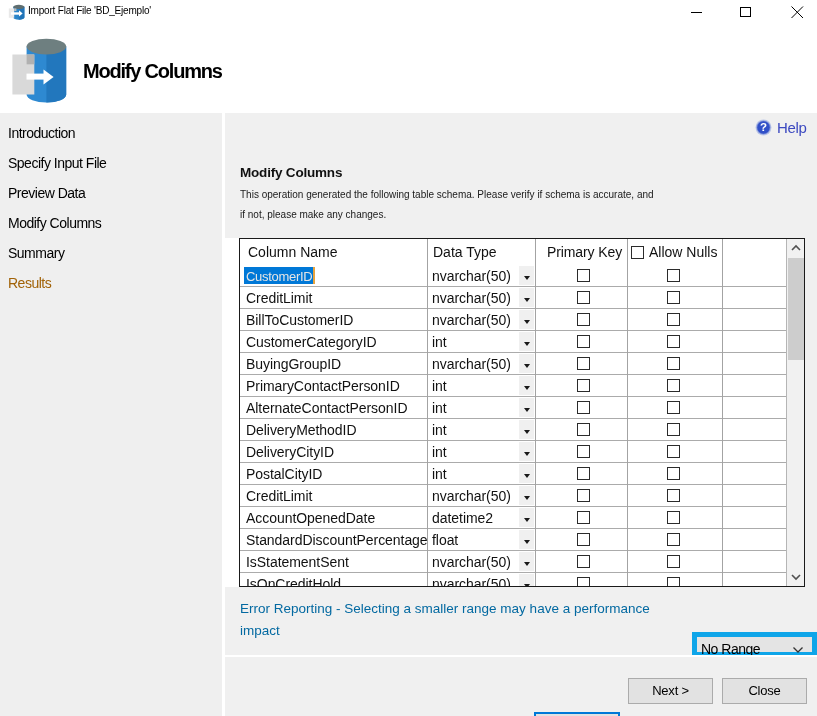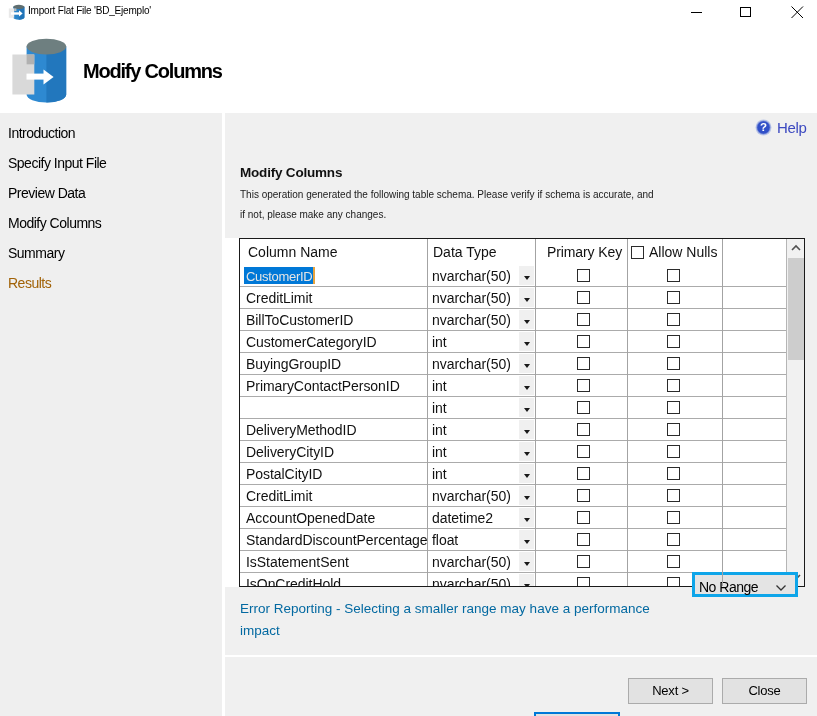--- a/index.html
+++ b/index.html
@@ -73,22 +73,22 @@
 
   
   #sbar { position:absolute; left:546px; top:0; width:19px; bottom:0;
            background:#f1f1f1; border-left:1px solid #b5b5b5; }
   #sthumb { position:absolute; left:1px; top:19px; width:18px; height:102px; background:#cdcdcd; }
   .chev { position:absolute; left:3px; width:12px; height:12px; }
 
   
   #errtext { position:absolute; left:240px; top:598px; width:430px; font-size:13.5px;
               color:#0369a1; line-height:22px; letter-spacing:0px; }
-  #norange { position:absolute; left:692px; top:572px; width:106px; height:25px;
-              background:#e4e4e4; border:3px solid #0ea5e9; }
+  #norange { position:absolute; left:692px; top:632px; width:125px; height:25px;
+              background:#e4e4e4; border:5px solid #0ea5e9; }
   #norange span { position:absolute; left:4px; top:4px; font-size:14px; color:#000;
                    letter-spacing:-0.5px; }
 
   #hdiv { position:absolute; left:225px; top:655px; width:592px; height:2px; background:#fff; }
 
   .wbtn { position:absolute; top:678px; height:26px; background:#e2e2e2;
            border:1px solid #ababab; font-size:13px; color:#000; text-align:center;
            font-family:"Liberation Sans", sans-serif; letter-spacing:-0.2px; }
   .wbtn span { position:relative; top:4px; }
   #bprev { left:534px; width:86px; border:2px solid #0078d7;margin-top:34px; }
@@ -221,20 +221,21 @@
   <div class="row" style="top:136px">
     <div class="cname">PrimaryContactPersonID</div>
     <div class="ctype">int</div>
     <div class="combo-btn">
         <span class="tri"></span>
       </div>
     <div class="cb pk"></div>
     <div class="cb an"></div>
   </div>
   <div class="row" style="top:158px">
+    <div class="cname">AlternateContactPersonID</div>
     <div class="ctype">int</div>
     <div class="combo-btn">
         <span class="tri"></span>
       </div>
     <div class="cb pk"></div>
     <div class="cb an"></div>
   </div>
   <div class="row" style="top:180px">
     <div class="cname">DeliveryMethodID</div>
     <div class="ctype">int</div>

